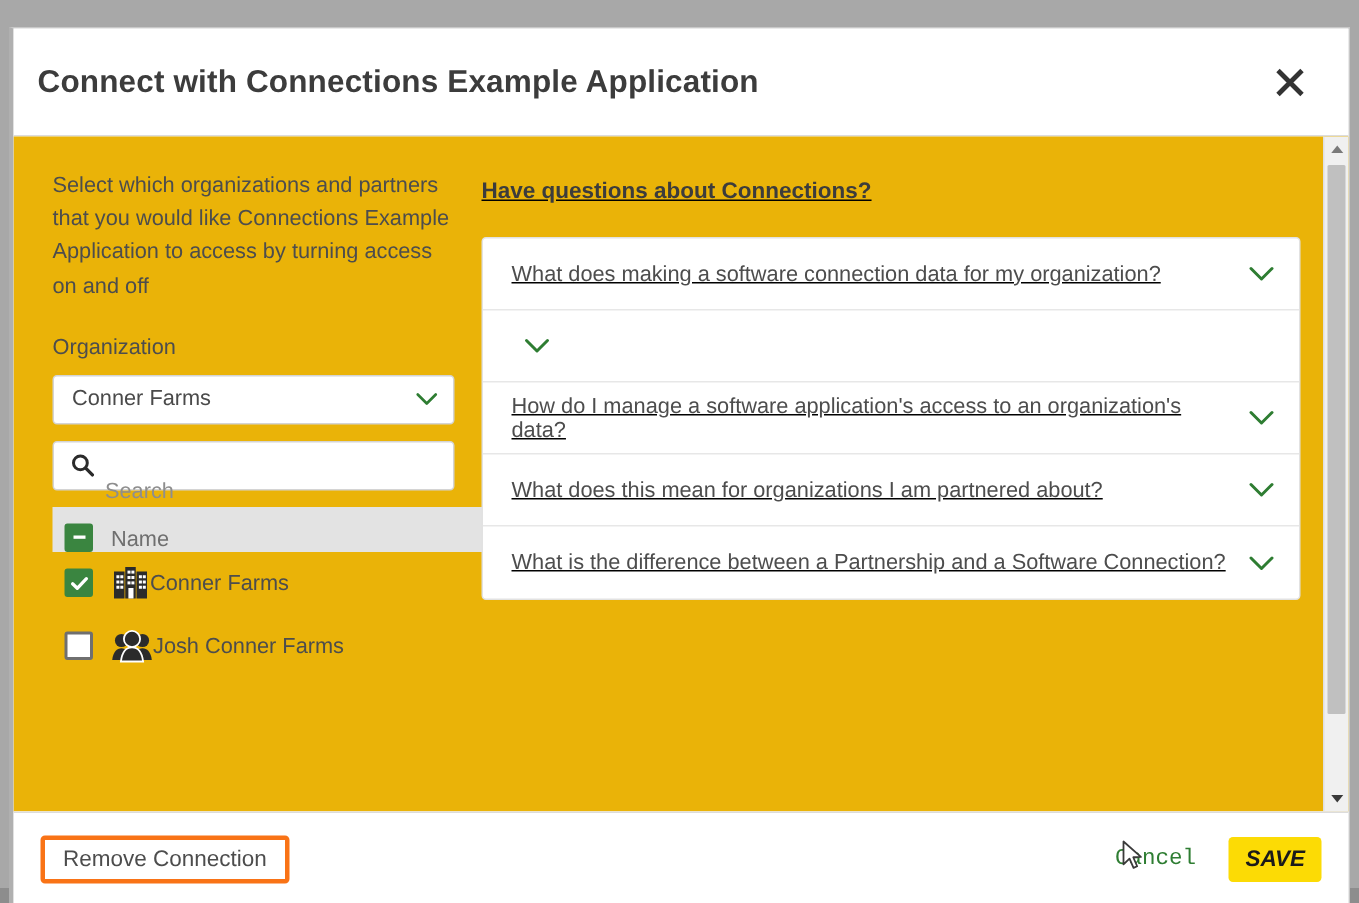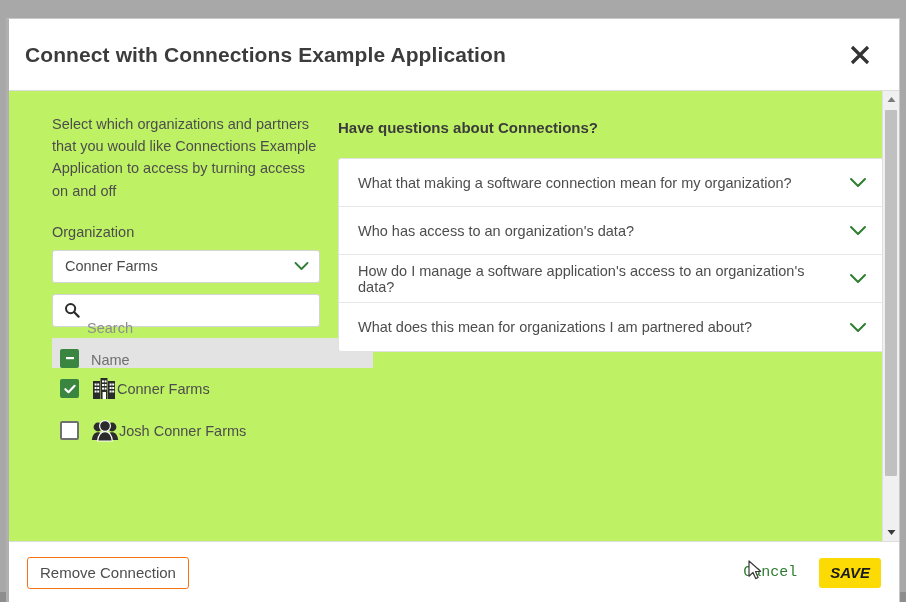--- a/index.html
+++ b/index.html
@@ -62,23 +62,22 @@
     cursor: pointer;
     background: none; border: none; padding: 0;
   }
   .close-btn svg { display: block; }
 
   
   .modal-body {
     position: relative;
     flex: 1 1 auto;
     display: flex;
-    background: #bef264;
+    background: #eab308;
     overflow: hidden;
-    padding-left: 17px;
   }
   .body-inner {
     flex: 1 1 auto;
     display: flex;
     padding: 22px 0 0 0;
   }
 
   
   .left-col {
     width: 300px;
@@ -181,20 +180,21 @@
     background: #3a8540;
     border-color: #3a8540;
   }
   .cb svg { display: block; }
 
   
   .right-col {
     flex: 1 1 auto;
     padding-left: 12px;
     padding-right: 40px;
+    text-decoration: underline;
   }
   .faq-title {
     font-size: 15px;
     font-weight: bold;
     color: #3c3c3c;
     margin: 6px 0 22px 0;
   }
   .faq-list {
     border: 1px solid #e2e2e2;
     border-radius: 3px;
@@ -253,21 +253,21 @@
     border-top: 1px solid #dcdcdc;
     display: flex;
     align-items: center;
     padding: 0 18px;
     background: #fff;
     position: relative;
   }
   .btn-outline {
     height: 32px;
     padding: 0 12px;
-    border: 1px solid #f97316;
+    border: 3px solid #f97316;
     border-radius: 3px;
     background: #fff;
     color: #4d4d4d;
     font-size: 15px;
     font-family: "Liberation Sans", sans-serif;
     cursor: pointer;
     display: flex; align-items: center;
   }
   .footer-right {
     margin-left: auto;
@@ -411,30 +411,29 @@
           </span>
           <span class="row-label">Josh Conner Farms</span>
         </div>
       </div>
 
       <div class="right-col">
         <div class="faq-title">Have questions about Connections?</div>
         <div class="faq-list">
 
           <div class="faq-item">
-            <span class="faq-q">What that making a software connection mean for my organization?</span>
+            <span class="faq-q">What does making a software connection data for my organization?</span>
             <span class="faq-chev">
               <svg width="18" height="11" viewBox="0 0 18 11">
                 <path d="M2 2 L9 9 L16 2" fill="none" stroke="#2e7d32" stroke-width="2" stroke-linecap="round" stroke-linejoin="round"></path>
               </svg>
             </span>
           </div>
 
           <div class="faq-item">
-            <span class="faq-q">Who has access to an organization's data?</span>
             <span class="faq-chev">
               <svg width="18" height="11" viewBox="0 0 18 11">
                 <path d="M2 2 L9 9 L16 2" fill="none" stroke="#2e7d32" stroke-width="2" stroke-linecap="round" stroke-linejoin="round"></path>
               </svg>
             </span>
           </div>
 
           <div class="faq-item">
             <span class="faq-q">How do I manage a software application's access to an organization's data?</span>
             <span class="faq-chev">
@@ -446,20 +445,28 @@
 
           <div class="faq-item">
             <span class="faq-q">What does this mean for organizations I am partnered about?</span>
             <span class="faq-chev">
               <svg width="18" height="11" viewBox="0 0 18 11">
                 <path d="M2 2 L9 9 L16 2" fill="none" stroke="#2e7d32" stroke-width="2" stroke-linecap="round" stroke-linejoin="round"></path>
               </svg>
             </span>
           </div>
 
+          <div class="faq-item">
+            <span class="faq-q">What is the difference between a Partnership and a Software Connection?</span>
+            <span class="faq-chev">
+              <svg width="18" height="11" viewBox="0 0 18 11">
+                <path d="M2 2 L9 9 L16 2" fill="none" stroke="#2e7d32" stroke-width="2" stroke-linecap="round" stroke-linejoin="round"></path>
+              </svg>
+            </span>
+          </div>
 
         </div>
       </div>
     </div>
 
     <div class="scrollbar">
       <div class="sb-arrow">
         <svg width="9" height="7" viewBox="0 0 9 7">
           <path d="M4.5 1 L8.5 6 L0.5 6 Z" fill="#7a7a7a"></path>
         </svg>

